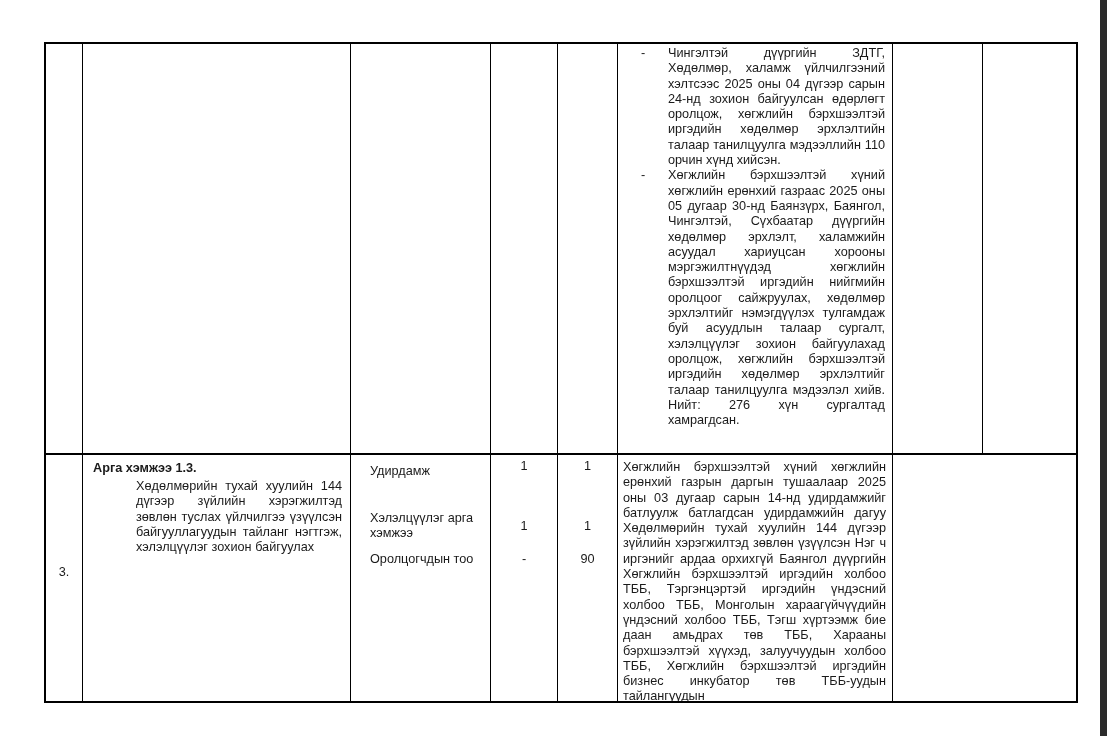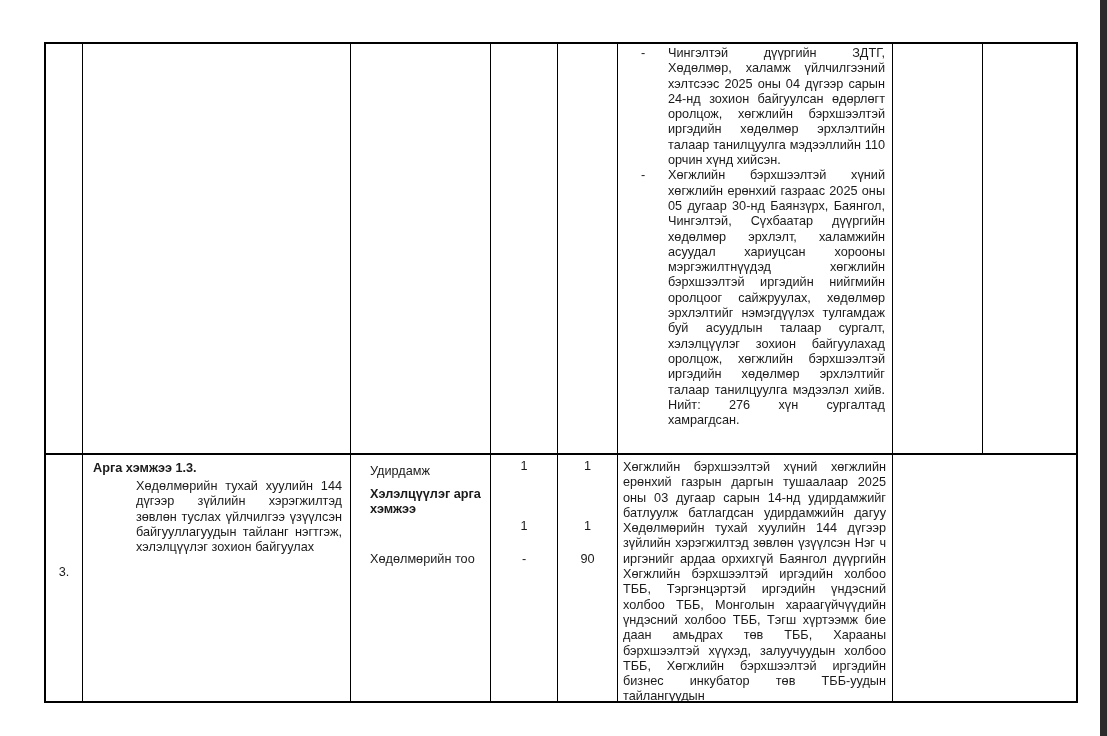--- a/index.html
+++ b/index.html
@@ -46,21 +46,21 @@
 
   
   .rownum-cell { text-align: center; padding-top: 110px; }
   .activity-cell { padding: 5px 8px 0 10px; }
   .activity-title { font-weight: bold; line-height: 16px; margin-bottom: 3px; }
   .activity-text { text-align: justify; margin-left: 43px; }
 
   .rel { position: relative; }
   .ind { position: absolute; left: 7px; width: 122px; margin-left: 12px; }
   .ind1 { top: 9px; }
-  .ind2 { top: 32px; font-weight: bold; }
+  .ind2 { top: 56px; }
   .ind3 { top: 97px; }
 
   .num { position: absolute; left: 0; width: 100%; text-align: center; }
   .n1 { top: 4px; }
   .n2 { top: 64px; }
   .n3 { top: 97px; }
 
   .result-text { padding: 5px 6px 0 5px; text-align: justify; }
 
   .dates-cell { padding: 5px 4px 0 9px; line-height: 17px; }
@@ -95,21 +95,21 @@
     </div>
 
     <div class="cell r2 activity-cell">
       <div class="activity-title">Арга хэмжээ 1.3.</div>
       <div class="activity-text">Хөдөлмөрийн тухай хуулийн 144 дүгээр зүйлийн хэрэгжилтэд зөвлөн туслах үйлчилгээ үзүүлсэн байгууллагуудын тайланг нэгтгэж, хэлэлцүүлэг зохион байгуулах</div>
     </div>
 
     <div class="cell r2 rel">
       <div class="ind ind1">Удирдамж</div>
       <div class="ind ind2">Хэлэлцүүлэг арга хэмжээ</div>
-      <div class="ind ind3">Хөдөлмөрийн тоо</div>
+      <div class="ind ind3">Оролцогчдын тоо</div>
     </div>
 
     <div class="cell r2 rel">
       <div class="num n1">1</div>
       <div class="num n2">1</div>
       <div class="num n3">-</div>
     </div>
 
     <div class="cell r2 rel">
       <div class="num n1">1</div>

